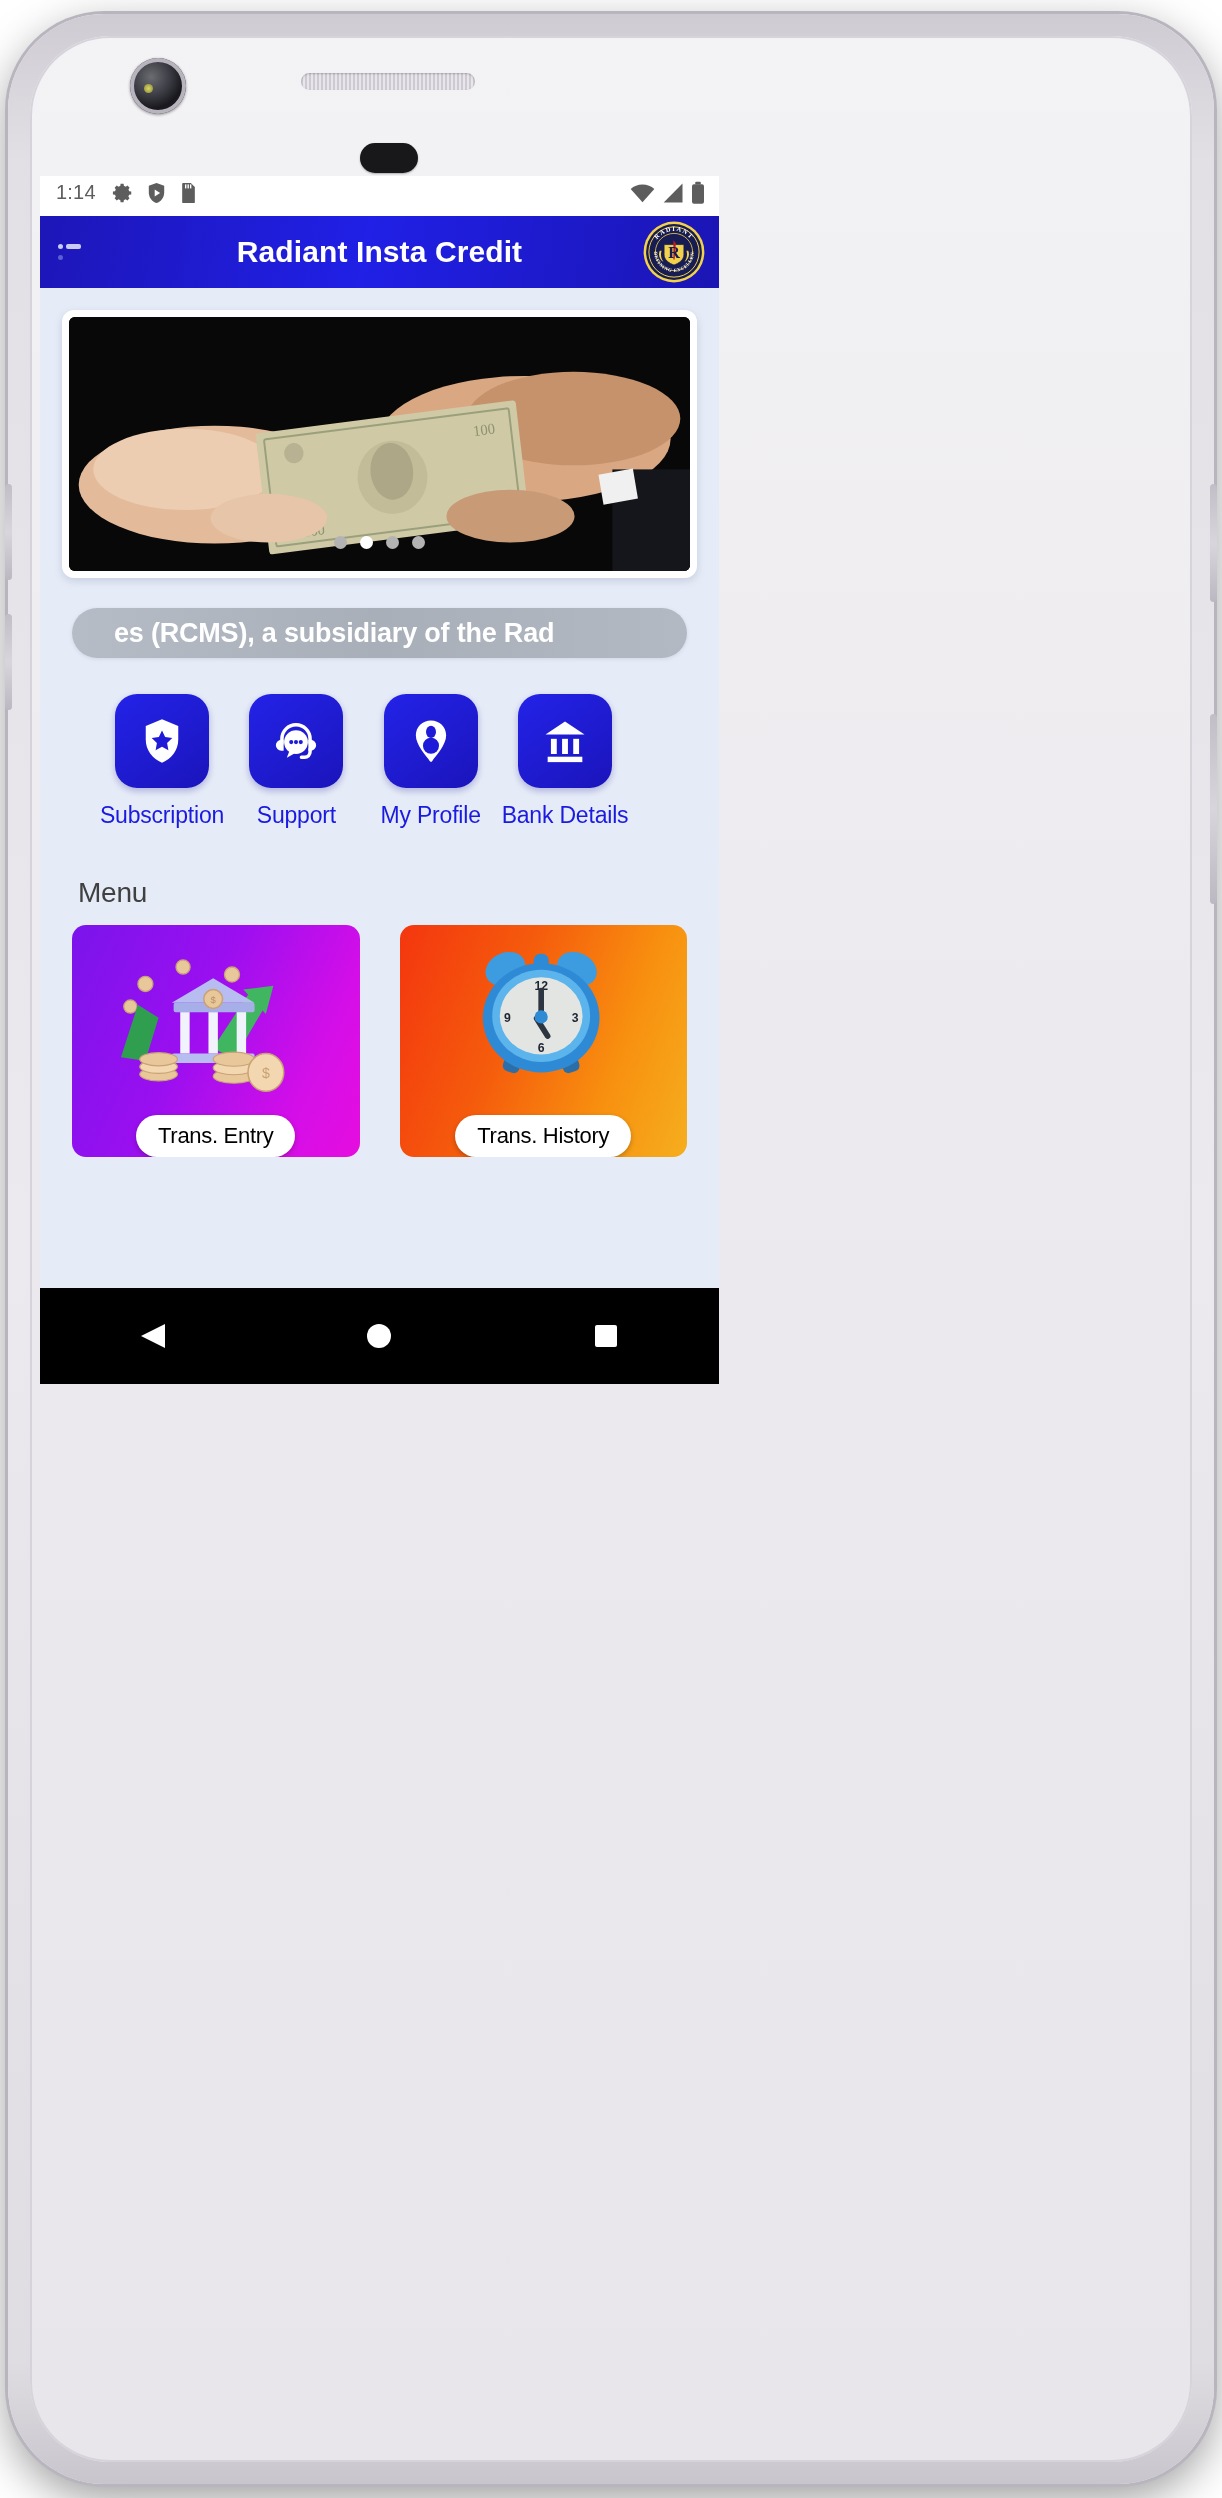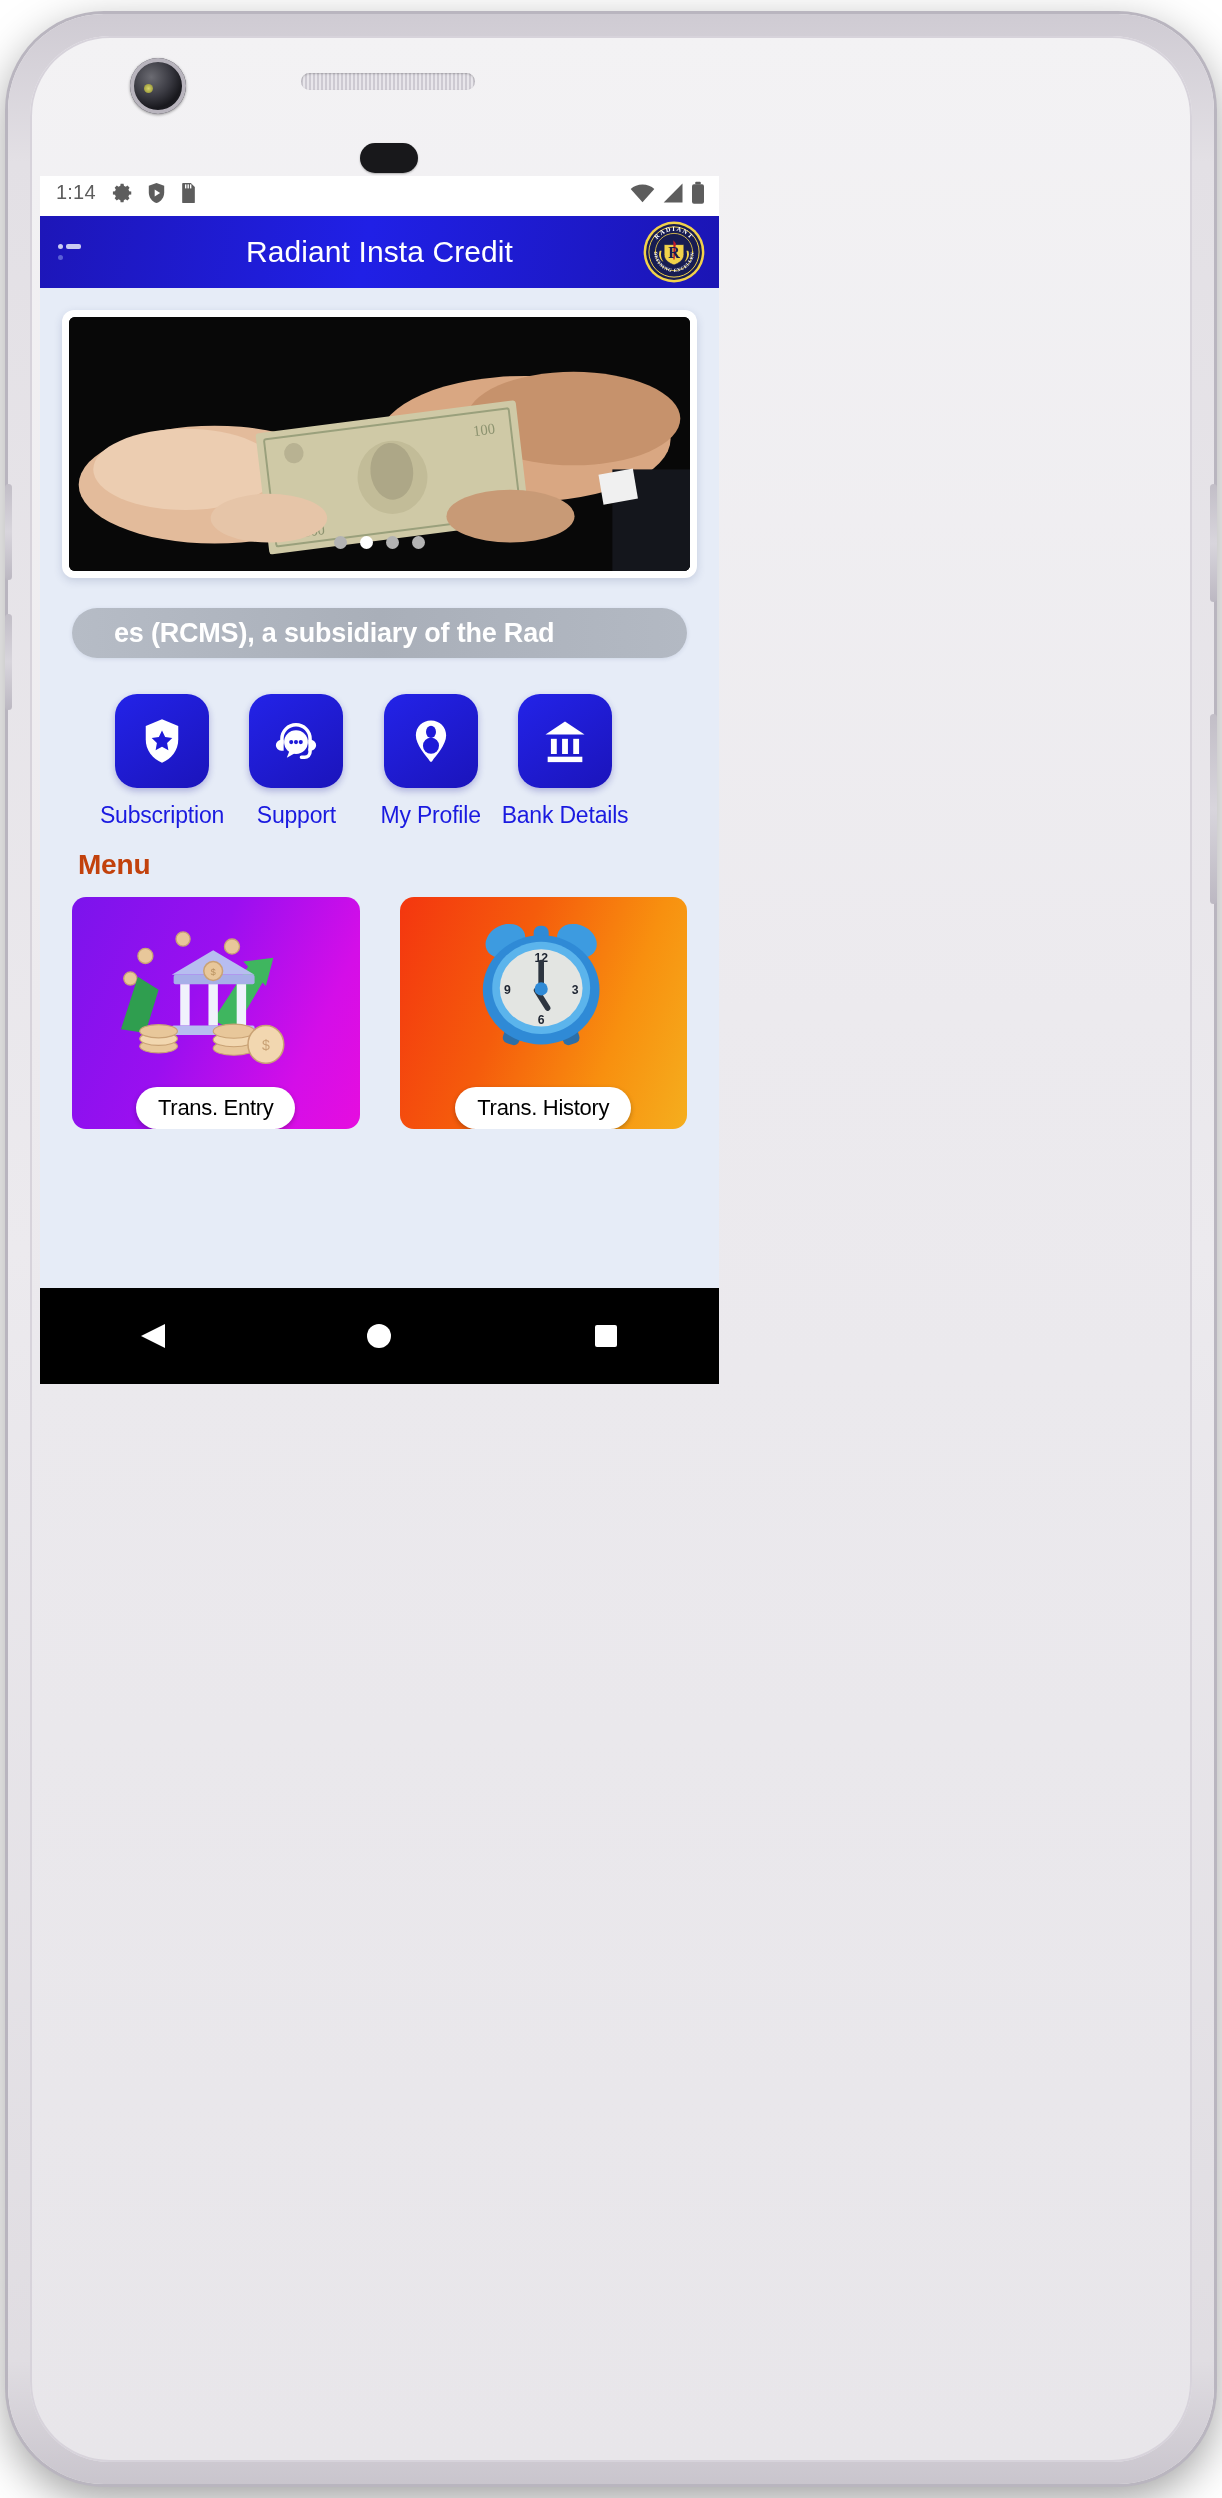--- a/index.html
+++ b/index.html
@@ -97,21 +97,21 @@
   }
   #menu-icon { width: 26px; height: 22px; position: relative; flex: 0 0 auto; }
   #menu-icon i {
     position: absolute; display:block; background:#c9cbf2; border-radius:2px;
   }
   #menu-icon i:nth-child(1){ left:0;  top:3px;  width:5px; height:5px; border-radius:50%; }
   #menu-icon i:nth-child(2){ left:8px;top:3px;  width:15px;height:5px; }
   #menu-icon i:nth-child(3){ left:0;  top:14px; width:5px; height:5px; border-radius:50%; background:#5a5fd6;}
   #app-title {
     position: absolute; left: 0; right: 0; text-align: center;
-    font-size: 30px; font-weight: 400; color: #ffffff;
+    font-size: 30px; font-weight: 700; color: #ffffff;
     letter-spacing: .1px; pointer-events: none;
   }
   #brand-logo {
     margin-left: auto; width: 62px; height: 62px; position: relative; z-index: 2;
   }
 
   
   #content { height: 1000px; background: #e6ecf7; padding: 0; position: relative; }
 
   
@@ -162,22 +162,22 @@
     display: flex; align-items: center; justify-content: center;
     box-shadow: 0 3px 7px rgba(25,20,150,.28);
   }
   .qa-label {
     margin-top: 14px; font-size: 23px; font-weight: 400;
     color: #1a1ae0; letter-spacing: -.2px; white-space: nowrap;
   }
 
   
   #menu-heading {
-    margin: 20px 0 0 38px; font-size: 28px; font-weight: 700;
-    color: #c2410c; letter-spacing: -.2px;
+    margin: 48px 0 0 38px; font-size: 28px; font-weight: 400;
+    color: #404040; letter-spacing: -.2px;
   }
 
   
   #menu-cards {
     display: flex; gap: 40px; margin: 16px 32px 0 32px;
   }
   .menu-card {
     flex: 1; height: 232px; border-radius: 14px;
     position: relative; overflow: hidden;
     display: flex; flex-direction: column;

